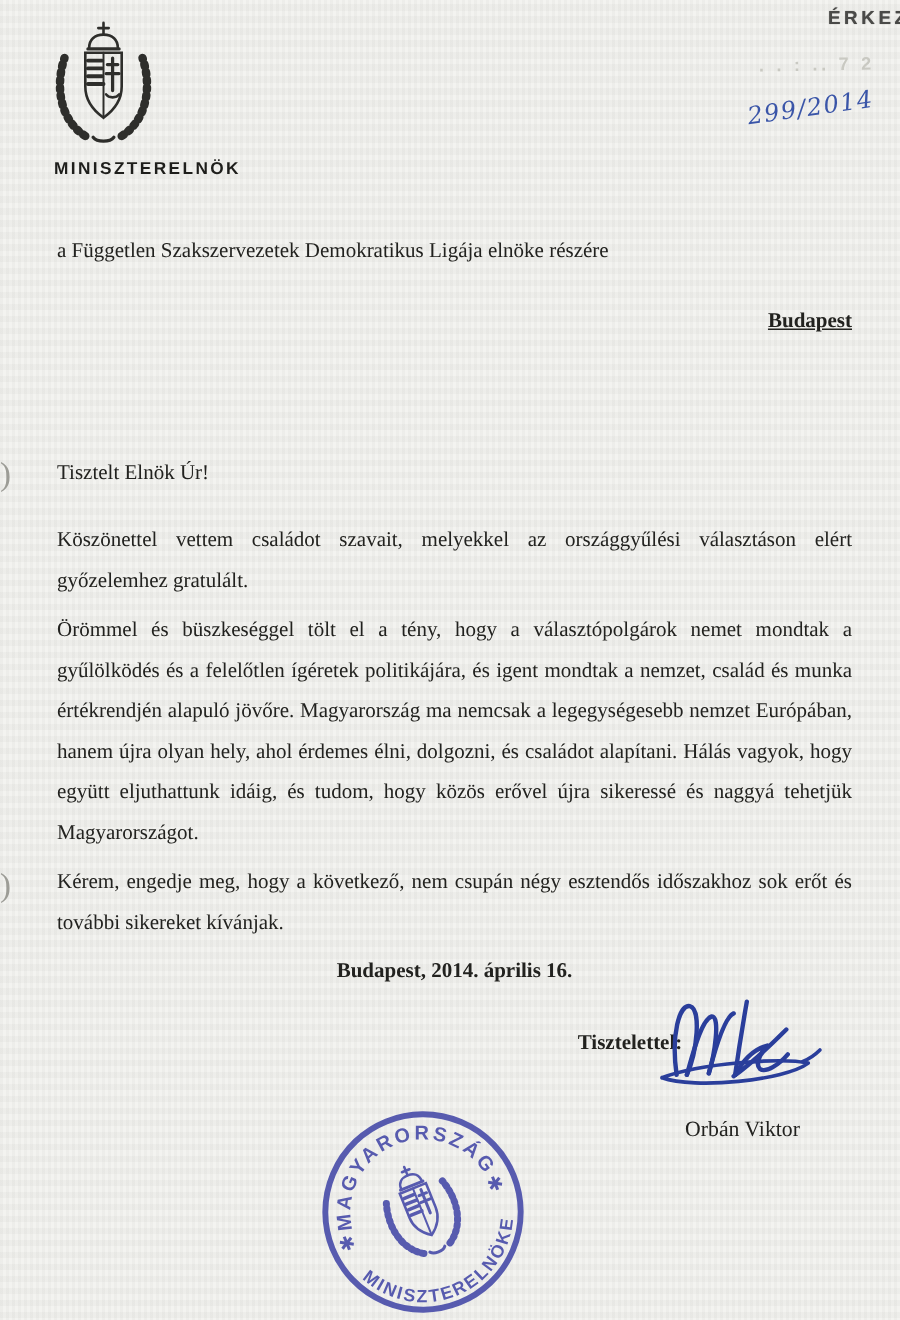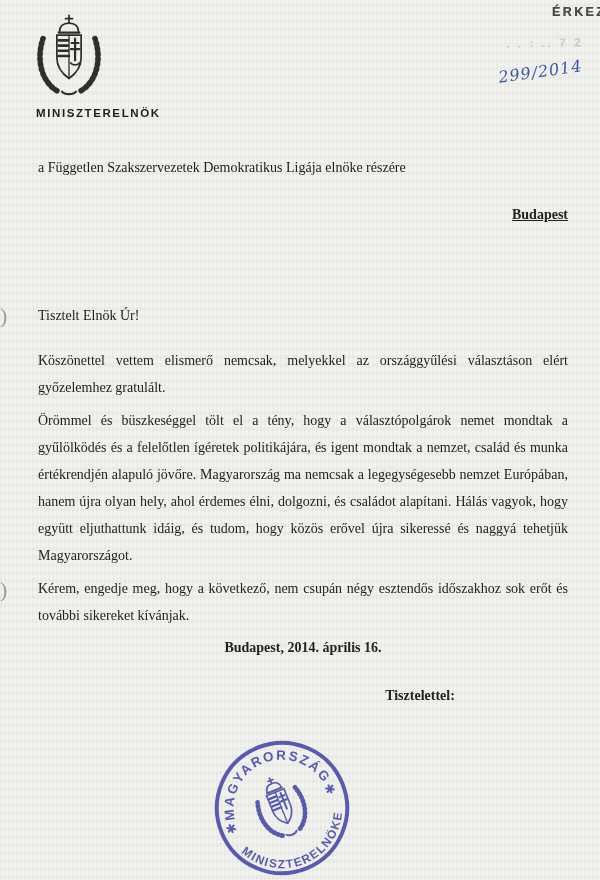--- a/index.html
+++ b/index.html
@@ -92,28 +92,43 @@
 
   <span class="punch-mark m1">)</span>
   <span class="punch-mark m2">)</span>
 
   <div class="letter">
     <div class="addr-title">a Független Szakszervezetek Demokratikus Ligája elnöke részére</div>
     <div class="addr-city">Budapest</div>
 
     <div class="salutation">Tisztelt Elnök Úr!</div>
 
-    <div class="para p1">Köszönettel vettem elismerő nemcsak, melyekkel az országgyűlési választáson elért győzelemhez gratulált.</div>
+    <div class="para p1">Köszönettel vettem családot szavait, melyekkel az országgyűlési választáson elért győzelemhez gratulált.</div>
     <div class="para p2">Örömmel és büszkeséggel tölt el a tény, hogy a választópolgárok nemet mondtak a gyűlölködés és a felelőtlen ígéretek politikájára, és igent mondtak a nemzet, család és munka értékrendjén alapuló jövőre. Magyarország ma nemcsak a legegységesebb nemzet Európában, hanem újra olyan hely, ahol érdemes élni, dolgozni, és családot alapítani. Hálás vagyok, hogy együtt eljuthattunk idáig, és tudom, hogy közös erővel újra sikeressé és naggyá tehetjük Magyarországot.</div>
     <div class="para p3">Kérem, engedje meg, hogy a következő, nem csupán négy esztendős időszakhoz sok erőt és további sikereket kívánjak.</div>
 
     <div class="dateline">Budapest, 2014. április 16.</div>
     <div class="closing">Tisztelettel:</div>
   </div>
 
+  <div class="sig-block">
+    <svg width="115" height="78" viewBox="0 0 115 80">
+      <g fill="none" stroke="#2a3e9b" stroke-width="3" stroke-linecap="round" stroke-linejoin="round">
+        <path d="M14,58 C10,30 16,10 23,11 C31,13 28,42 21,58"></path>
+        <path d="M21,58 C27,36 32,20 38,18 C44,18 40,44 36,57"></path>
+        <path d="M36,57 C42,34 48,18 53,16"></path>
+        <path d="M62,8 C59,25 56,44 54,58"></path>
+        <path d="M54,58 C60,47 68,40 76,38 C70,45 68,51 71,54 C75,57 84,51 90,44"></path>
+        <path d="M89,27 C78,38 64,51 53,59"></path>
+        <path d="M4,60 C30,50 86,46 104,50 C88,62 26,68 4,60" stroke-width="2.5"></path>
+        <path d="M100,49 C105,47 109,44 112,41" stroke-width="2.5"></path>
+      </g>
+    </svg>
+    <div class="sig-name">Orbán Viktor</div>
+  </div>
 
   <svg class="seal" width="148" height="148" viewBox="0 0 150 150">
     <defs>
       <path id="arcTop" d="M 26,75 A 49,49 0 1 1 124,75"></path>
       <path id="arcBot" d="M 14,75 A 61,61 0 0 0 136,75"></path>
     </defs>
     <g transform="rotate(-22 75 75)">
       <circle cx="75" cy="75" r="66" fill="none" stroke="#4347a7" stroke-width="4"></circle>
       <text font-size="13.5" font-weight="bold" letter-spacing="2" fill="#4347a7">
         <textPath href="#arcTop" startOffset="50%" text-anchor="middle">MAGYARORSZÁG</textPath>

